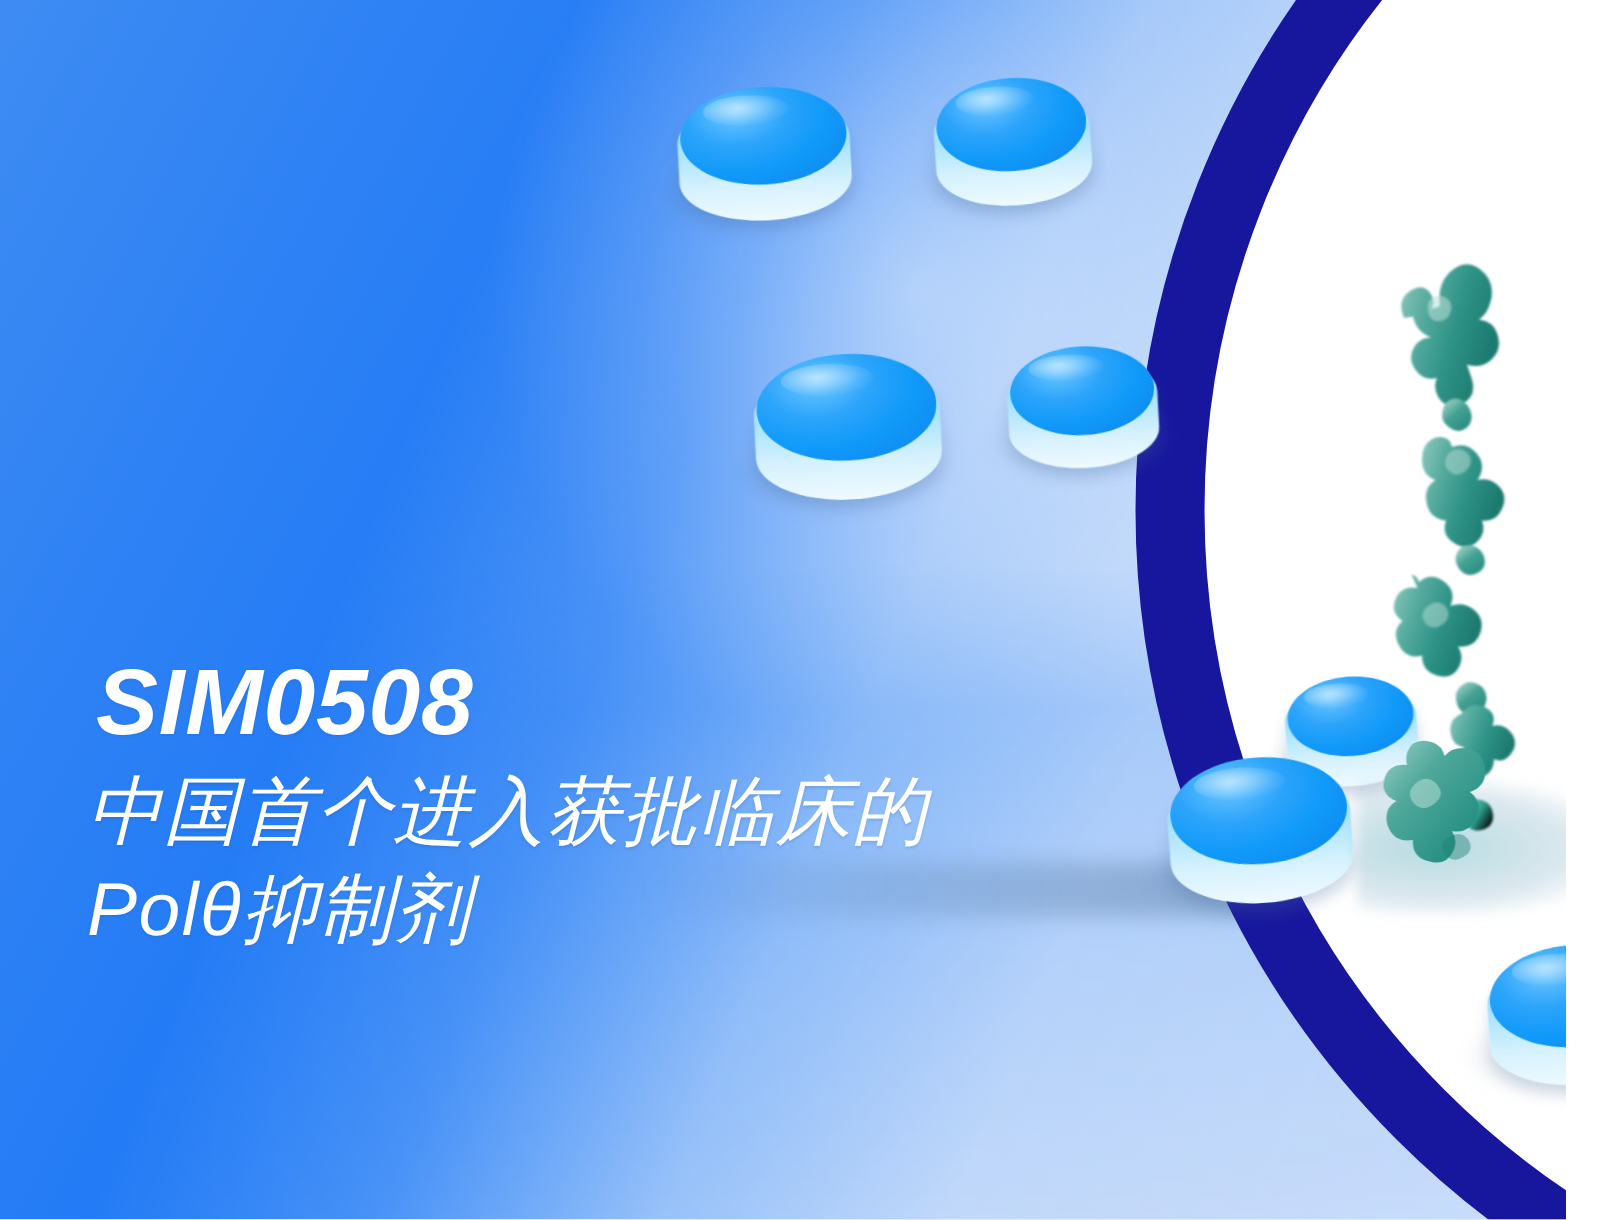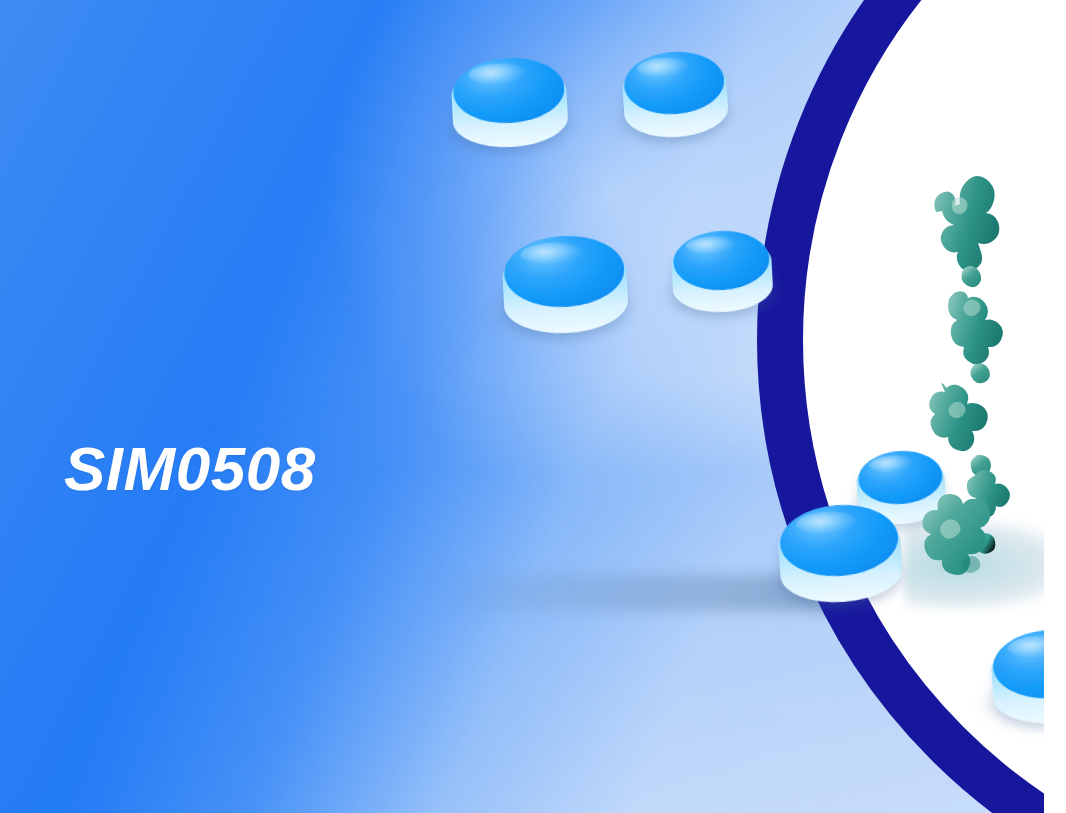--- a/index.html
+++ b/index.html
@@ -300,15 +300,19 @@
                  q11 2 16 -8 q5 -11 -4 -18 q11 -4 10 -15 q-1 -13 -14 -14 q-8 -1 -13 5 q-2 -9 -12 -10 q-10 -1 -13 8
                  q-1 4 0 8z" fill="url(#tealD)"></path>
         <path d="M36 42 q8 -6 14 1 q6 7 -2 13 q-8 6 -14 -1 q-5 -7 2 -13z" fill="#c3e3db" opacity="0.5"></path>
         <path d="M58 78 q8 -5 13 2 q4 7 -3 11 q-8 5 -13 -2 q-4 -7 3 -11z" fill="#1f8275" opacity="0.45"></path>
       </g>
     </svg>
   </div>
 
   <div class="headline">
     <div class="code">SIM0508</div>
+    <div class="sub">
+      <span class="sub-line">中国首个进入获批临床的</span>
+      <span class="sub-line">Polθ抑制剂</span>
+    </div>
   </div>
 
 </div>
 
 </body></html>

